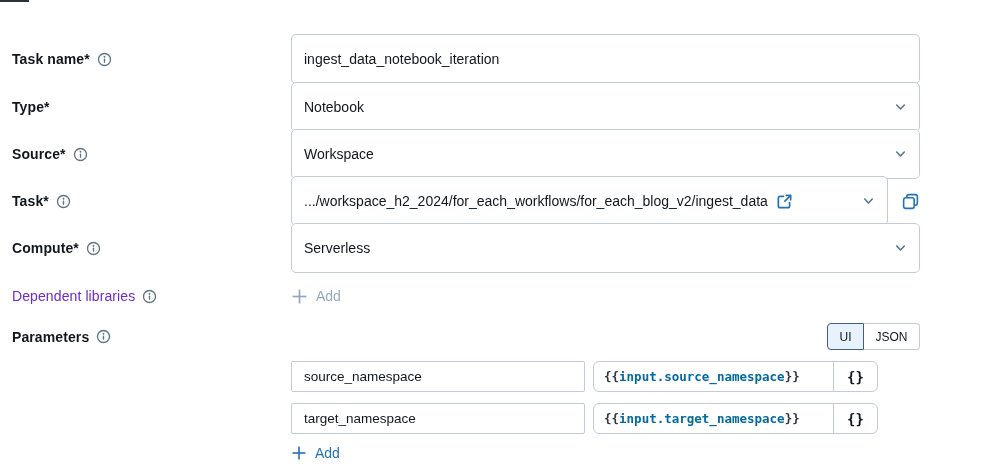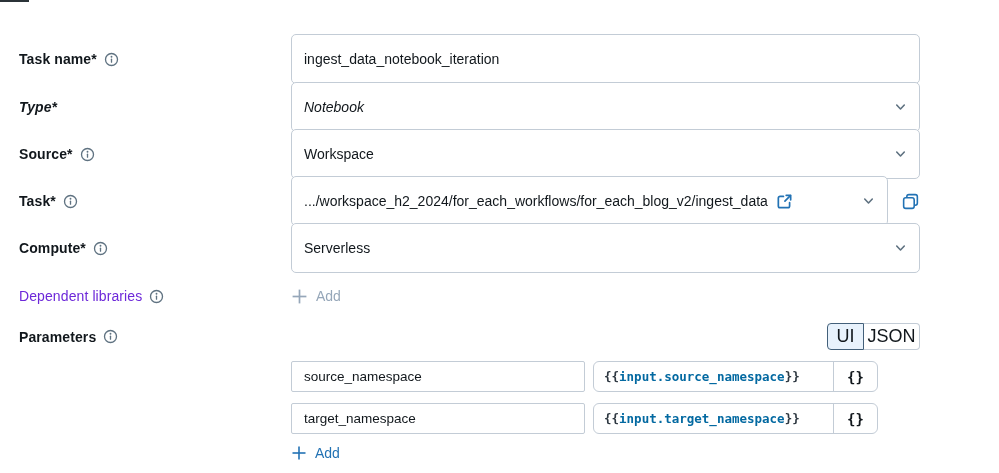--- a/index.html
+++ b/index.html
@@ -2,21 +2,21 @@
 <html><head>
 <meta charset="utf-8">
 <style>
   * { box-sizing: border-box; }
   html,body { margin:0; padding:0; background:#fff; }
   body { font-family:"Liberation Sans","DejaVu Sans",sans-serif; color:#11171c; }
   .canvas { position:relative; width:999px; height:473px; background:#fff; overflow:hidden; }
   .top-fragment { position:absolute; left:0; top:0; width:29px; height:2px; background:#2b3338; }
 
   .row { position:absolute; left:0; width:100%; display:flex; align-items:center; }
-  .label-col { width:291px; padding-left:19px; display:flex; align-items:center; gap:7px; flex:none; }
+  .label-col { width:291px; padding-left:12px; display:flex; align-items:center; gap:7px; flex:none; }
   .label { font-size:14px; font-weight:700; color:#11171c; letter-spacing:.1px; }
   .label.muted { color:#6d28d9; font-weight:400; }
   .field-col { width:629px; flex:none; position:relative; display:flex; align-items:center; }
 
   .info { display:inline-flex; flex:none; }
 
   .textbox, .selectbox {
     width:629px; height:50px; border:1px solid #c3ccd6; border-radius:5px;
     background:#fff; display:flex; align-items:center; padding:0 12px;
     font-size:14px; color:#11171c; position:relative;
@@ -27,21 +27,21 @@
   .pathbox { width:602px; }
   .pathbox .pathtext { white-space:nowrap; overflow:hidden; }
   .pathbox .extlink { margin-left:8px; display:flex; cursor:pointer; }
   .copy-btn { margin-left:13px; display:flex; cursor:pointer; }
 
   .addlink { display:inline-flex; align-items:center; gap:8px; font-size:14px; cursor:pointer; }
   .addlink.gray { color:#96a7b9; }
   .addlink.blue { color:#2272b4; }
 
   .toggle-group { position:absolute; right:0; top:0; display:inline-flex; height:27px; }
-  .toggle-seg { display:flex; align-items:center; justify-content:center; font-size:18px; cursor:pointer; }
+  .toggle-seg { display:flex; align-items:center; justify-content:center; font-size:12px; cursor:pointer; }
   .toggle-seg.selected {
     background:#e8f2fc; border:1px solid #43607a; border-radius:4px 0 0 4px;
     width:37px; color:#11171c; z-index:2;
   }
   .toggle-seg.unselected {
     background:#fff; border:1px solid #c3ccd6; border-left:none;
     border-radius:0 4px 4px 0; width:56px; color:#11171c;
   }
 
   .param-key {
@@ -80,21 +80,21 @@
             <circle cx="8" cy="5" r="1" fill="#5f7281"></circle>
             <rect x="7.3" y="6.9" width="1.4" height="4.6" rx="0.7" fill="#5f7281"></rect>
           </svg>
       </span>
     </div>
     <div class="field-col">
       <div class="textbox">ingest_data_notebook_iteration</div>
     </div>
   </div>
 
-  <div class="row" style="top:89px; height:36px;font-style:italic;">
+  <div class="row" style="top:89px; height:36px;">
     <div class="label-col">
       <span class="label">Type*</span>
     </div>
     <div class="field-col">
       <div class="selectbox">
         <span>Notebook</span>
         <span class="chev">
           <svg width="13" height="13" viewBox="0 0 12 12">
               <polyline points="2.5,4.2 6,7.8 9.5,4.2" fill="none" stroke="#5f7281" stroke-width="1.5" stroke-linecap="round" stroke-linejoin="round"></polyline>
             </svg>

